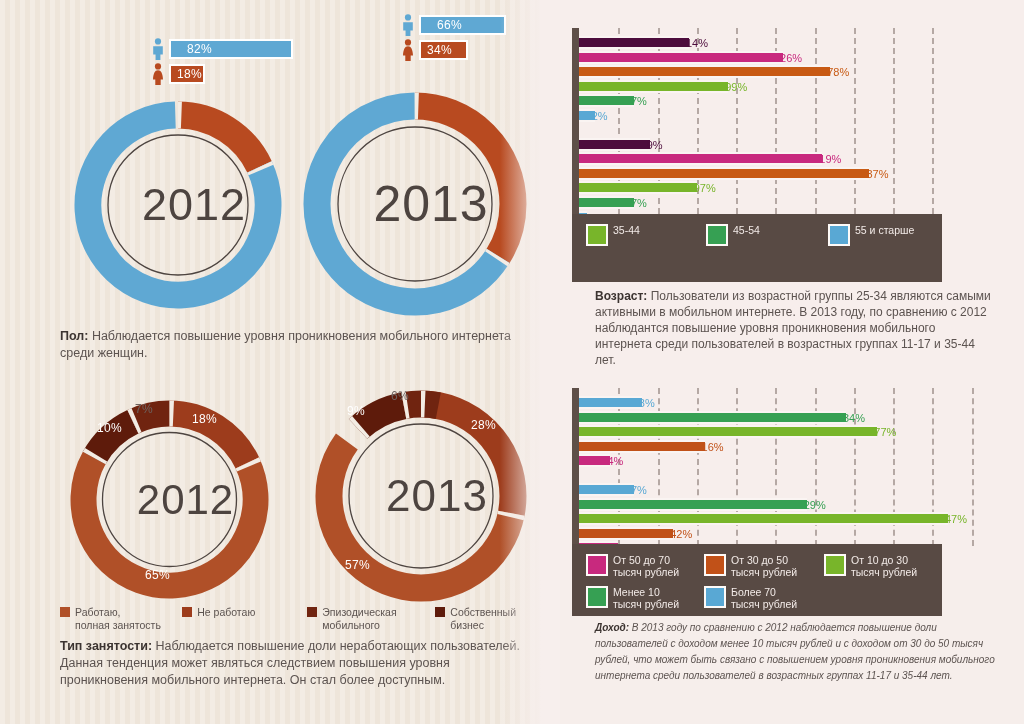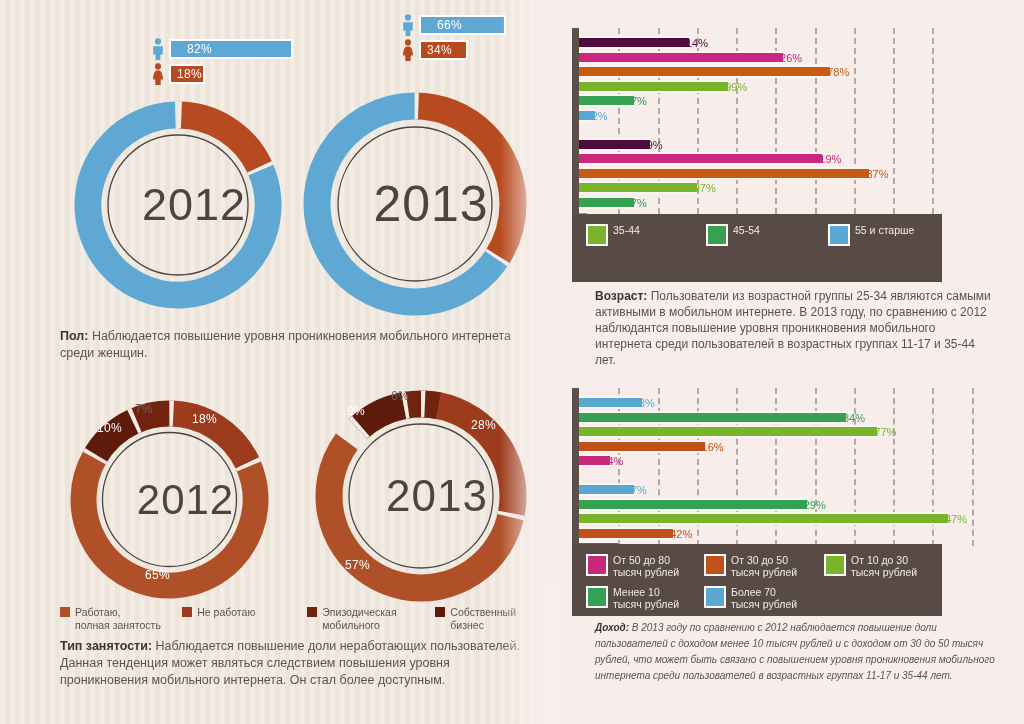--- a/index.html
+++ b/index.html
@@ -315,21 +315,21 @@
           <div class="bc-val" style="left: 108.2px; top: 139.8px; color: rgb(193, 81, 24);">42%</div>
           <div class="bc-bar" style="left: 17px; top: 153.4px; width: 39.25px; background: rgb(200, 41, 126);"></div>
           <div class="bc-val" style="left: 53.25px; top: 154.4px; color: rgb(200, 41, 126);">5%</div>
         </div>
     </div>
 
     <div class="bc-legend" style="left:32px;top:544px;width:370px;height:72px;">
       <div class="row">
         <div class="it" style="width:118px;">
           <span class="sw" style="background:#c8297e;"></span>
-          <span class="lb" style="white-space:pre-line;">От 50 до 80
+          <span class="lb" style="white-space:pre-line;">От 50 до 70
 тысяч рублей</span>
         </div>
         <div class="it" style="width:120px;">
           <span class="sw" style="background:#c15118;"></span>
           <span class="lb" style="white-space:pre-line;">От 30 до 50
 тысяч рублей</span>
         </div>
         <div class="it">
           <span class="sw" style="background:#78b52a;"></span>
           <span class="lb" style="white-space:pre-line;">От 10 до 30

